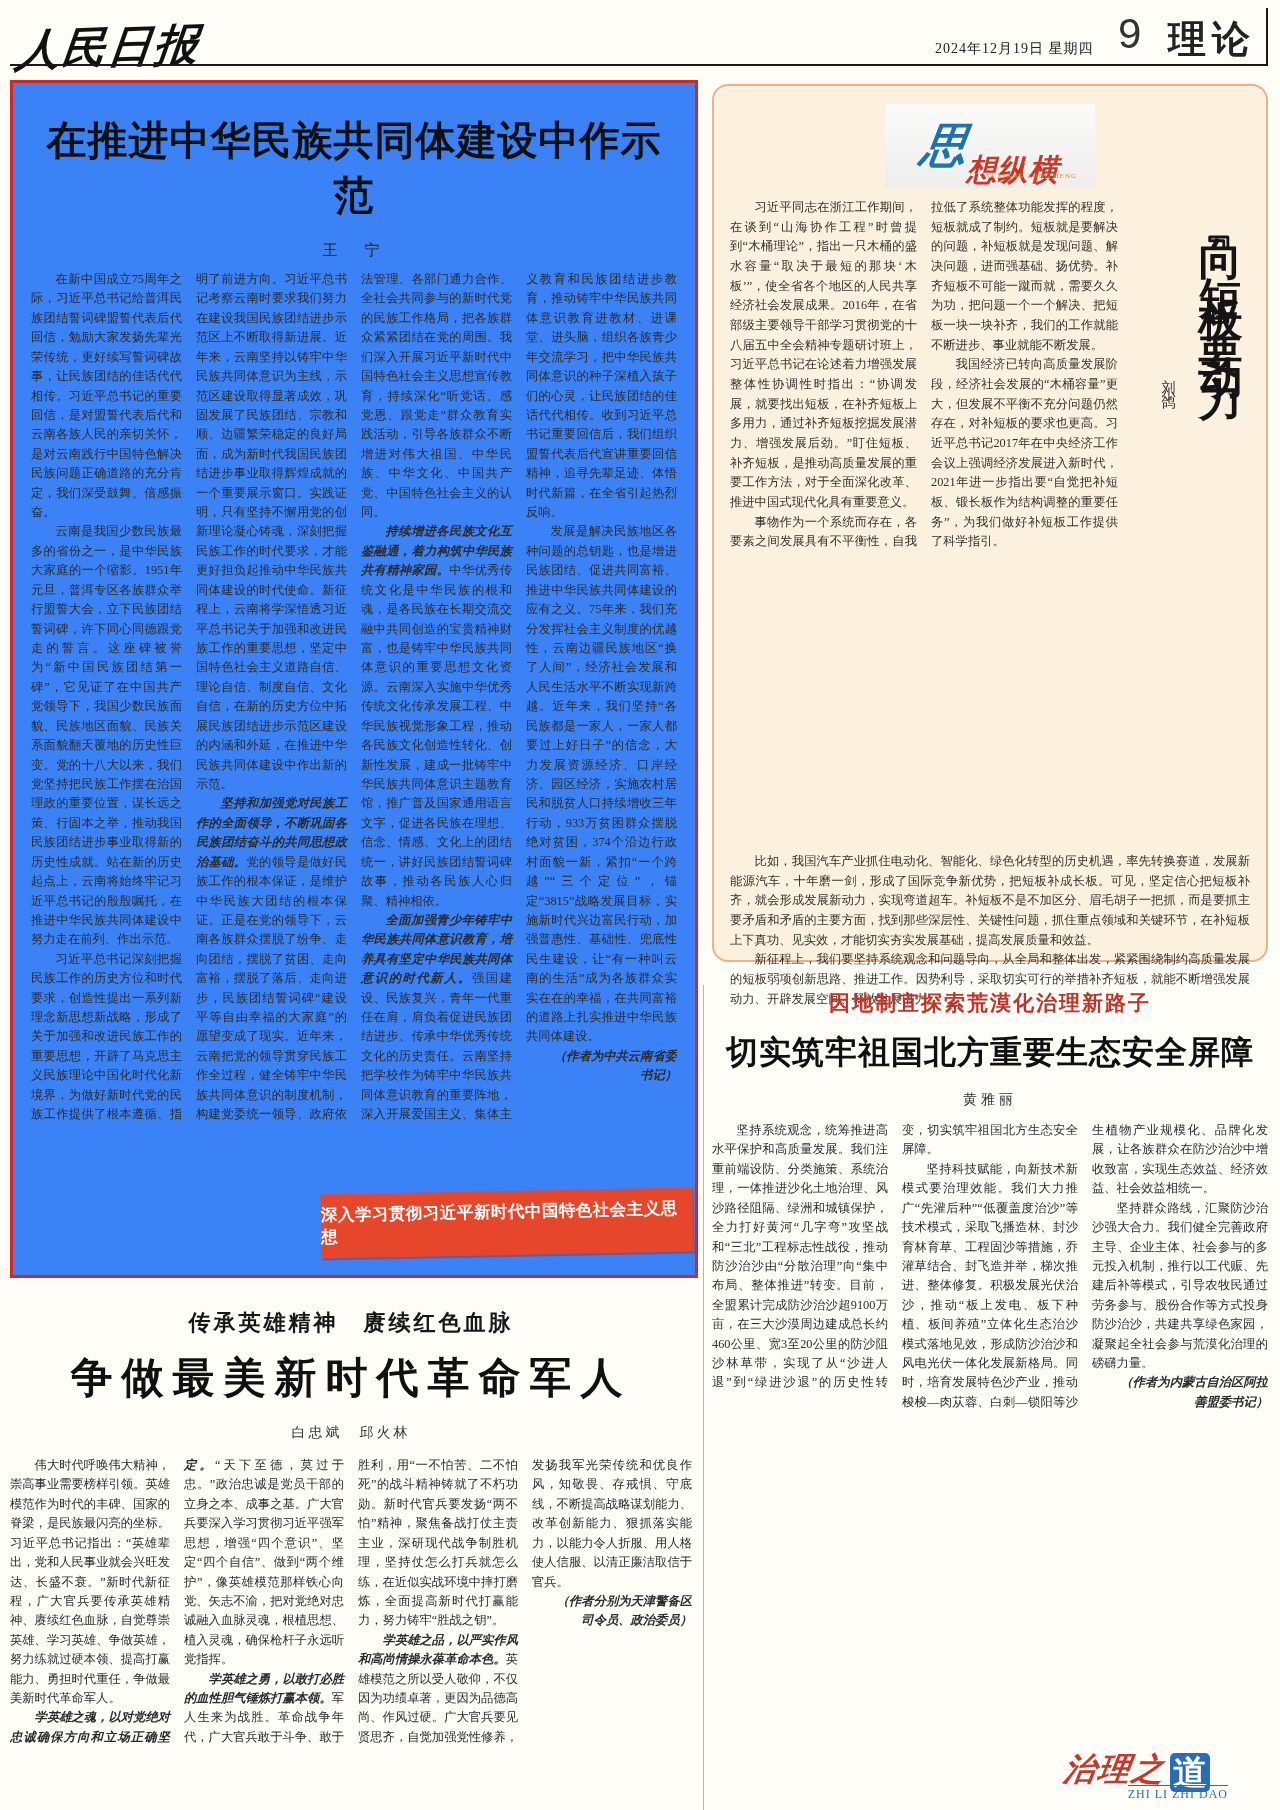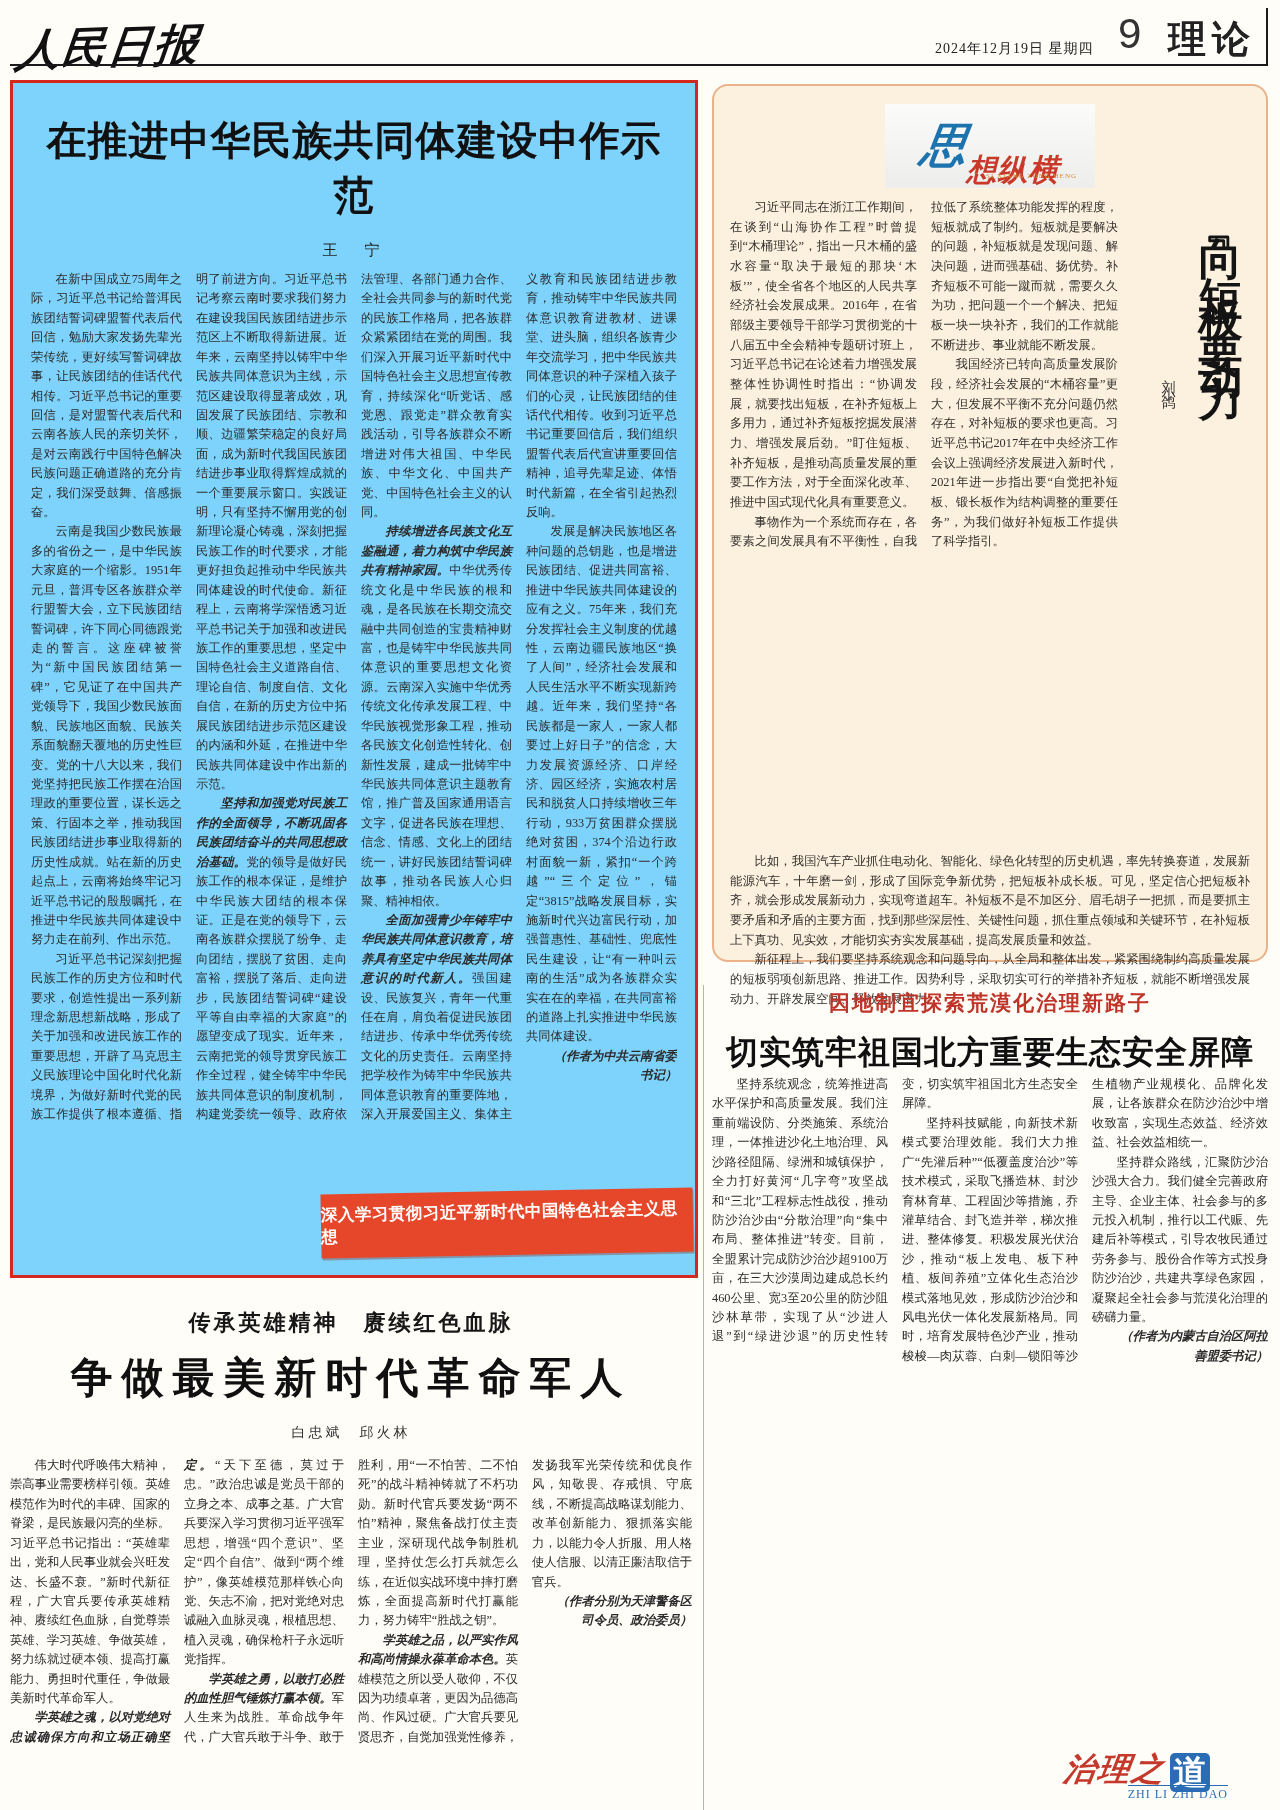--- a/index.html
+++ b/index.html
@@ -13,21 +13,21 @@
             font-family:"Liberation Serif",serif;}
   .dateline{position:absolute;left:935px;top:40px;font-size:14px;color:#222;letter-spacing:1px;}
   .pageno{position:absolute;left:1118px;top:10px;font-size:42px;color:#333;
           font-family:"Liberation Sans","DejaVu Sans",sans-serif;}
   .section-name{position:absolute;left:1168px;top:14px;font-size:38px;font-weight:bold;color:#222;letter-spacing:6px;}
   .header-rule{position:absolute;left:10px;top:64px;width:1258px;height:2px;background:#1a1a1a;}
   .header-rule-tick{position:absolute;left:1266px;top:8px;width:2px;height:58px;background:#1a1a1a;}
 
   
   .main-box{position:absolute;left:10px;top:80px;width:688px;height:1198px;
-            border:3px solid #d4281f;background:#7dd3fc;padding:14px 18px 10px 18px;}
+            border:3px solid #d4281f;background:#3b82f6;padding:14px 18px 10px 18px;}
   .main-title{margin:16px 0 0 0;text-align:center;font-size:40px;font-weight:bold;color:#111;
               font-family:"Liberation Sans","DejaVu Sans",sans-serif;letter-spacing:1px;}
   .main-author{margin:18px 0 10px 0;text-align:center;font-size:15px;letter-spacing:6px;color:#222;}
   .body-cols{column-gap:14px;font-size:12.3px;line-height:1.58;text-align:justify;color:#2b2b2b;overflow:hidden;}
   .body-cols p{margin:0;text-indent:2em;}
   .body-cols p b{font-weight:bold;font-family:"Liberation Serif",serif;font-style:italic;}
   .main-body{column-count:4;height:1032px;}
   .banner{position:absolute;left:308px;top:1108px;width:372px;height:64px;background:#e6472a;
           color:#fff;display:flex;align-items:center;justify-content:center;
           font-family:"Liberation Sans","DejaVu Sans",sans-serif;font-weight:bold;font-size:16.5px;
@@ -129,20 +129,21 @@
         <p data-name="paragraph">比如，我国汽车产业抓住电动化、智能化、绿色化转型的历史机遇，率先转换赛道，发展新能源汽车，十年磨一剑，形成了国际竞争新优势，把短板补成长板。可见，坚定信心把短板补齐，就会形成发展新动力，实现弯道超车。补短板不是不加区分、眉毛胡子一把抓，而是要抓主要矛盾和矛盾的主要方面，找到那些深层性、关键性问题，抓住重点领域和关键环节，在补短板上下真功、见实效，才能切实夯实发展基础，提高发展质量和效益。</p>
         <p data-name="paragraph">新征程上，我们要坚持系统观念和问题导向，从全局和整体出发，紧紧围绕制约高质量发展的短板弱项创新思路、推进工作。因势利导，采取切实可行的举措补齐短板，就能不断增强发展动力、开辟发展空间、释放发展潜力。</p>
       </div>
   </div>
 
   <div class="v-divider" data-name="column-divider"></div>
 
   <div class="eco" data-name="ecology-article">
     <div class="eco-kicker" data-name="ecology-kicker">因地制宜探索荒漠化治理新路子</div>
     <h2 class="eco-title" data-name="ecology-title">切实筑牢祖国北方重要生态安全屏障</h2>
+    <div class="eco-author" data-name="ecology-author">黄雅丽</div>
     <div class="body-cols eco-body" data-name="ecology-body">
         <p data-name="paragraph">坚持系统观念，统筹推进高水平保护和高质量发展。我们注重前端设防、分类施策、系统治理，一体推进沙化土地治理、风沙路径阻隔、绿洲和城镇保护，全力打好黄河“几字弯”攻坚战和“三北”工程标志性战役，推动防沙治沙由“分散治理”向“集中布局、整体推进”转变。目前，全盟累计完成防沙治沙超9100万亩，在三大沙漠周边建成总长约460公里、宽3至20公里的防沙阻沙林草带，实现了从“沙进人退”到“绿进沙退”的历史性转变，切实筑牢祖国北方生态安全屏障。</p>
         <p data-name="paragraph">坚持科技赋能，向新技术新模式要治理效能。我们大力推广“先灌后种”“低覆盖度治沙”等技术模式，采取飞播造林、封沙育林育草、工程固沙等措施，乔灌草结合、封飞造并举，梯次推进、整体修复。积极发展光伏治沙，推动“板上发电、板下种植、板间养殖”立体化生态治沙模式落地见效，形成防沙治沙和风电光伏一体化发展新格局。同时，培育发展特色沙产业，推动梭梭—肉苁蓉、白刺—锁阳等沙生植物产业规模化、品牌化发展，让各族群众在防沙治沙中增收致富，实现生态效益、经济效益、社会效益相统一。</p>
         <p data-name="paragraph">坚持群众路线，汇聚防沙治沙强大合力。我们健全完善政府主导、企业主体、社会参与的多元投入机制，推行以工代赈、先建后补等模式，引导农牧民通过劳务参与、股份合作等方式投身防沙治沙，共建共享绿色家园，凝聚起全社会参与荒漠化治理的磅礴力量。</p>
         <p data-name="paragraph" style="text-align: right;"><b>（作者为内蒙古自治区阿拉善盟委书记）</b></p>
       </div>
     <div class="zl-logo" data-name="zhili-zhidao-logo">
       <span class="zl-red" data-name="zhili-logo-red-chars">治理之</span>
       <span class="zl-blue" data-name="zhili-logo-blue-char">道</span>
       <span class="zl-sub" data-name="zhili-logo-pinyin">ZHI LI ZHI DAO</span>

